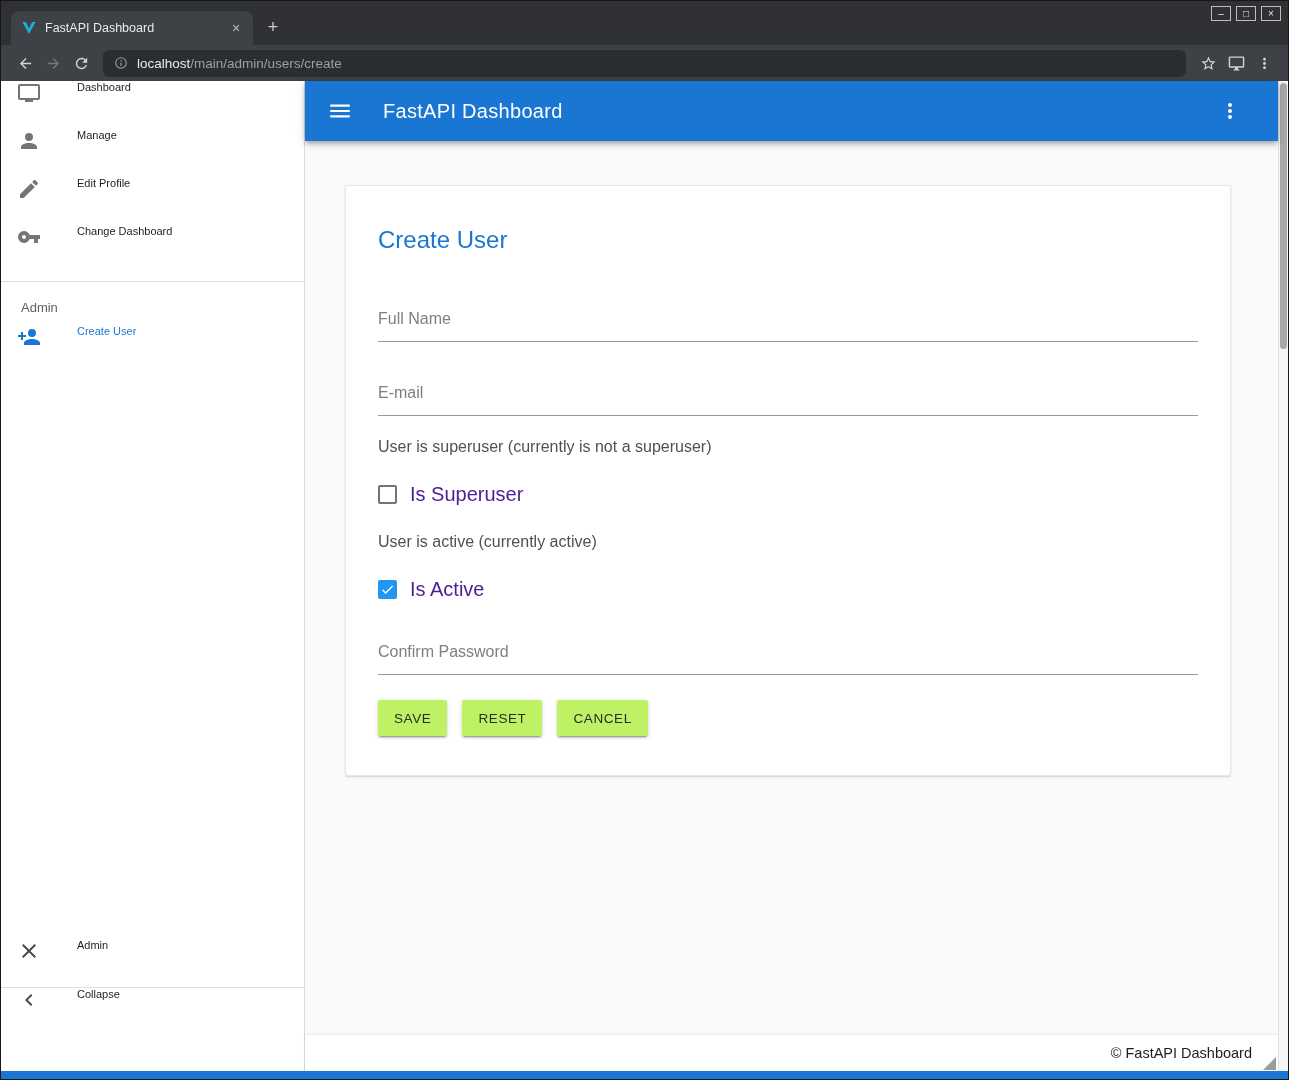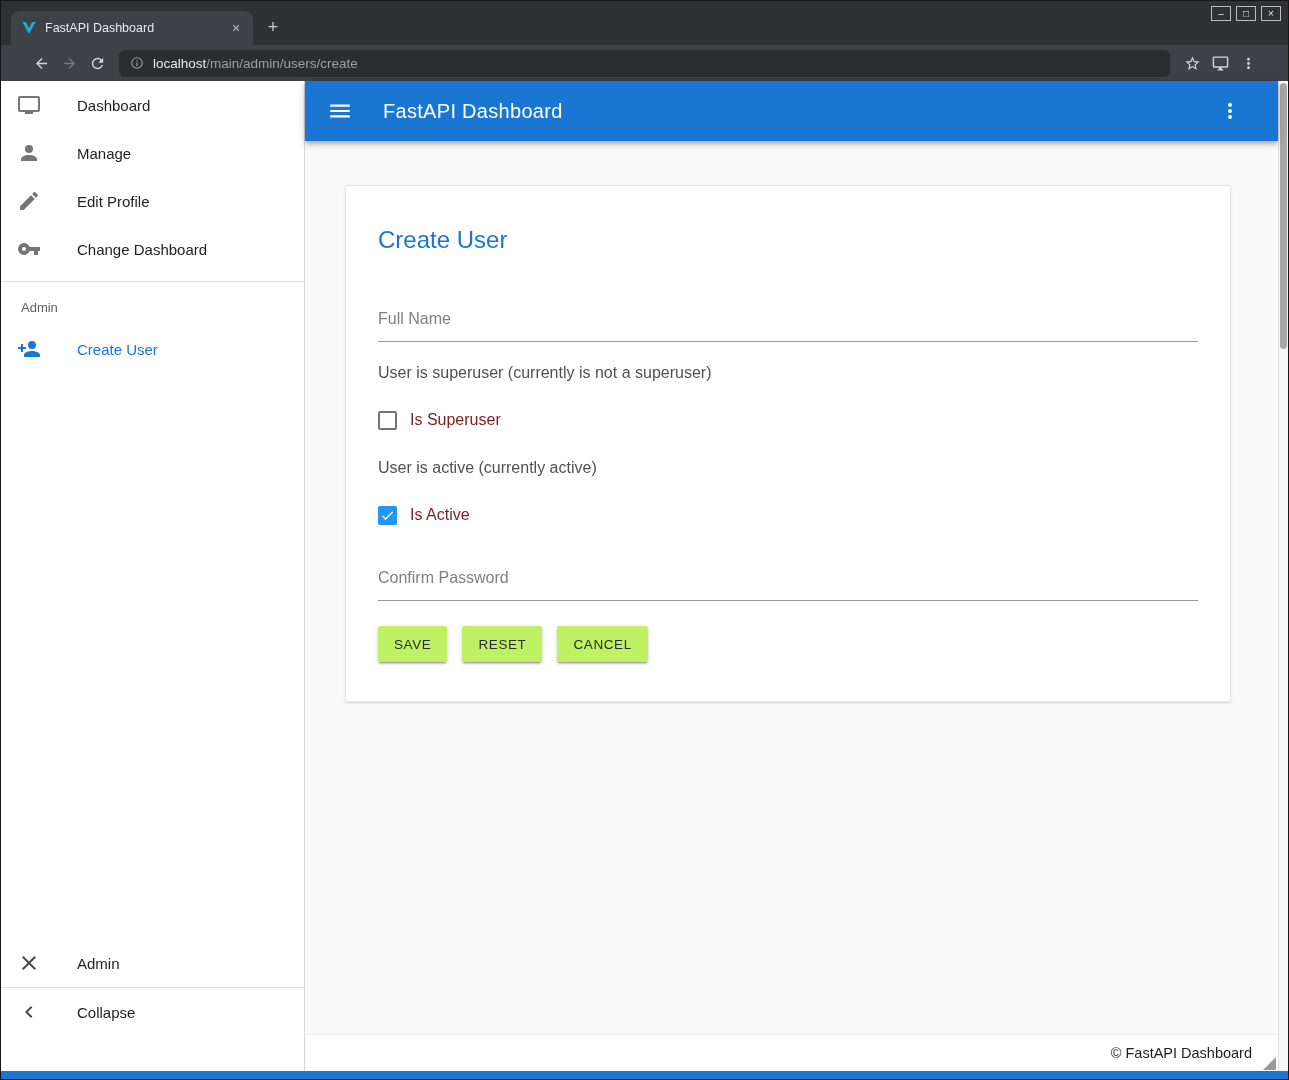--- a/index.html
+++ b/index.html
@@ -21,41 +21,41 @@
                     display: flex; align-items: center; justify-content: center; cursor: pointer; }
   .new-tab { width: 28px; height: 28px; margin: 0 0 4px 6px; color: #c8cacd;
              font-size: 18px; display: flex; align-items: center; justify-content: center;
              border-radius: 50%; cursor: pointer; }
   .win-controls { position: absolute; top: 5px; right: 7px; display: flex; }
   .win-btn { width: 20px; height: 15px; border: 1px solid #bdbdbd; color: #e6e6e6;
              margin-left: 5px; font-size: 10px; line-height: 1; display: flex;
              align-items: center; justify-content: center; cursor: pointer; }
 
   .navbar { height: 36px; background: #3e4145; display: flex; align-items: center;
-            padding: 0 26px; flex: none; }
+            padding: 0 10px; flex: none; }
   .nav-btn { width: 28px; height: 28px; display: flex; align-items: center;
              justify-content: center; border-radius: 50%; cursor: pointer; flex: none; }
   .nav-btn svg { width: 17px; height: 17px; fill: #d3d5d7; }
   .nav-btn.disabled svg { fill: #75787c; }
   .omnibox { flex: 1; height: 27px; background: #2b2d30; border-radius: 6px;
              margin: 0 8px; display: flex; align-items: center; padding: 0 11px;
              gap: 9px; font-size: 13.5px; cursor: text; min-width: 0; }
   .omnibox svg { width: 14px; height: 14px; fill: #9aa0a6; flex: none; }
   .url-host { color: #e8eaed; }
   .url-path { color: #9aa0a6; }
 
   
   .page { flex: 1; display: flex; background: #fafafa; position: relative; min-height: 0; }
 
   .sidebar { width: 304px; background: #ffffff; border-right: 1px solid #dadada;
              display: flex; flex-direction: column; flex: none; }
   .subheader { padding: 26px 0 14px 20px; font-size: 13px; color: #5f5f5f; }
   .subheader.second { padding: 18px 0 10px 20px; }
-  .nav-item { height: 48px; display: flex; align-items: center; padding: 0 16px;
-              font-size: 15px; color: #1f1f1f; cursor: pointer; }
+  .nav-item { height: 48px; display: flex; align-items: flex-start; padding: 0 16px;
+              font-size: 11px; color: #1f1f1f; cursor: pointer; }
   .nav-item .icon { width: 24px; height: 24px; margin-right: 36px; flex: none; }
   .nav-item .icon svg { width: 24px; height: 24px; fill: #757575; }
   .nav-item.active { color: #1976d2; }
   .nav-item.active .icon svg { fill: #1976d2; }
   .divider { border-top: 1px solid #e0e0e0; margin-top: 8px; }
   .sidebar-bottom { margin-top: auto; padding-bottom: 35px; }
   .sidebar-bottom .divider { margin-top: 0; }
 
   .main { flex: 1; display: flex; flex-direction: column; min-width: 0; }
   .appbar { height: 60px; background: #1976d2; color: #fff; display: flex;
@@ -84,21 +84,21 @@
 
   .hint { margin-top: 22px; font-size: 16px; color: #515151; }
   .hint.second { margin-top: 27px; }
   .checkbox-row { margin-top: 26px; display: flex; align-items: center; height: 24px; cursor: pointer; }
   .checkbox { width: 19px; height: 19px; border: 2px solid #747474; border-radius: 2px;
               margin-right: 13px; display: flex; align-items: center; justify-content: center;
               background: #fff; flex: none; }
   .checkbox svg { display: none; width: 15px; height: 15px; fill: #fff; }
   .checkbox.checked { background: #2196f3; border-color: #2196f3; }
   .checkbox.checked svg { display: block; }
-  .cb-label { font-size: 16px; color: #7f1d1d; }
+  .cb-label { font-size: 20px; color: #4c1d95; }
 
   .actions { margin-top: 25px; display: flex; gap: 15px; }
   .btn { height: 36px; padding: 0 16px; background: #bef264; border: none; border-radius: 2px;
          font-size: 13.5px; font-weight: 500; letter-spacing: .6px; color: #2b2b2b;
          cursor: pointer; font-family: "Liberation Sans", "DejaVu Sans", sans-serif;
          box-shadow: 0 3px 1px -2px rgba(0,0,0,.2), 0 2px 2px 0 rgba(0,0,0,.14), 0 1px 5px 0 rgba(0,0,0,.12); }
 
   .app-footer { height: 36px; background: #fff; display: flex; align-items: center;
                 justify-content: flex-end; padding-right: 26px; font-size: 14.5px;
                 color: #1f1f1f; flex: none; box-shadow: 0 -1px 2px rgba(0,0,0,.07); }
@@ -266,20 +266,23 @@
       </header>
 
       <div class="content">
         <div class="card">
           <h1 class="card-title">Create User</h1>
 
           <div class="text-field f1">
             <input type="text" placeholder="Full Name" style="">
           </div>
 
+          <div class="text-field f2">
+            <input type="text" placeholder="E-mail" style="">
+          </div>
 
           <p class="hint">User is superuser (currently is not a superuser)</p>
 
           <div class="checkbox-row">
             <span class="checkbox">
               
             </span>
             <span class="cb-label">Is Superuser</span>
           </div>
 

